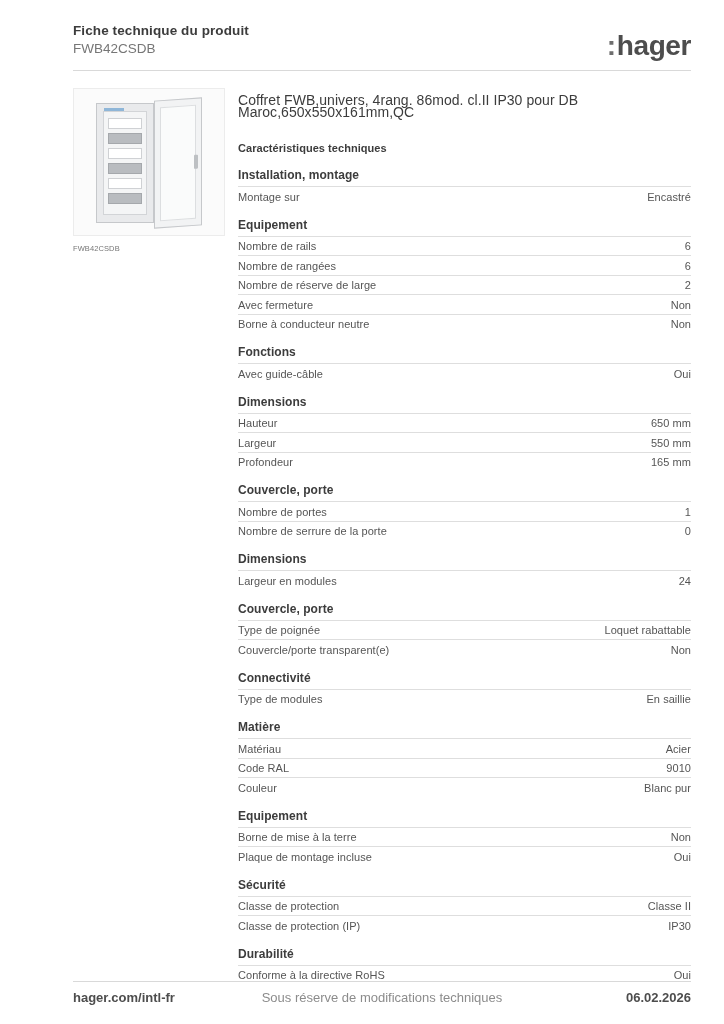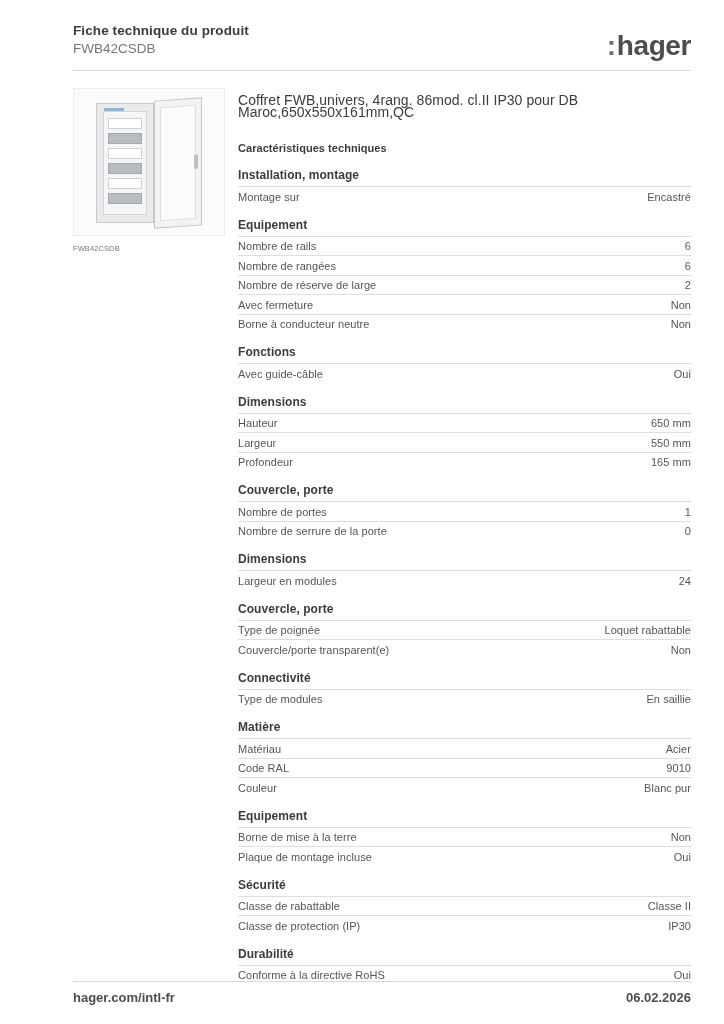--- a/index.html
+++ b/index.html
@@ -405,37 +405,38 @@
             <span class="spec-value">Non</span>
           </div>
           <div class="spec-row">
             <span class="spec-label">Plaque de montage incluse</span>
             <span class="spec-value">Oui</span>
           </div>
         </div>
         <div class="group">
           <div class="group-title">Sécurité</div>
           <div class="spec-row">
-            <span class="spec-label">Classe de rabattable</span>
+            <span class="spec-label">Classe de protection</span>
             <span class="spec-value">Classe II</span>
           </div>
           <div class="spec-row">
             <span class="spec-label">Classe de protection (IP)</span>
             <span class="spec-value">IP30</span>
           </div>
         </div>
         <div class="group">
           <div class="group-title">Durabilité</div>
           <div class="spec-row">
             <span class="spec-label">Conforme à la directive RoHS</span>
             <span class="spec-value">Oui</span>
           </div>
         </div>
       </div>
   </div>
 
   <div class="footer-rule"></div>
   <div class="footer">
     <div class="footer-left">hager.com/intl-fr</div>
+    <div class="footer-center">Sous réserve de modifications techniques</div>
     <div class="footer-right">06.02.2026</div>
   </div>
 
 </div>
 
 </body></html>

